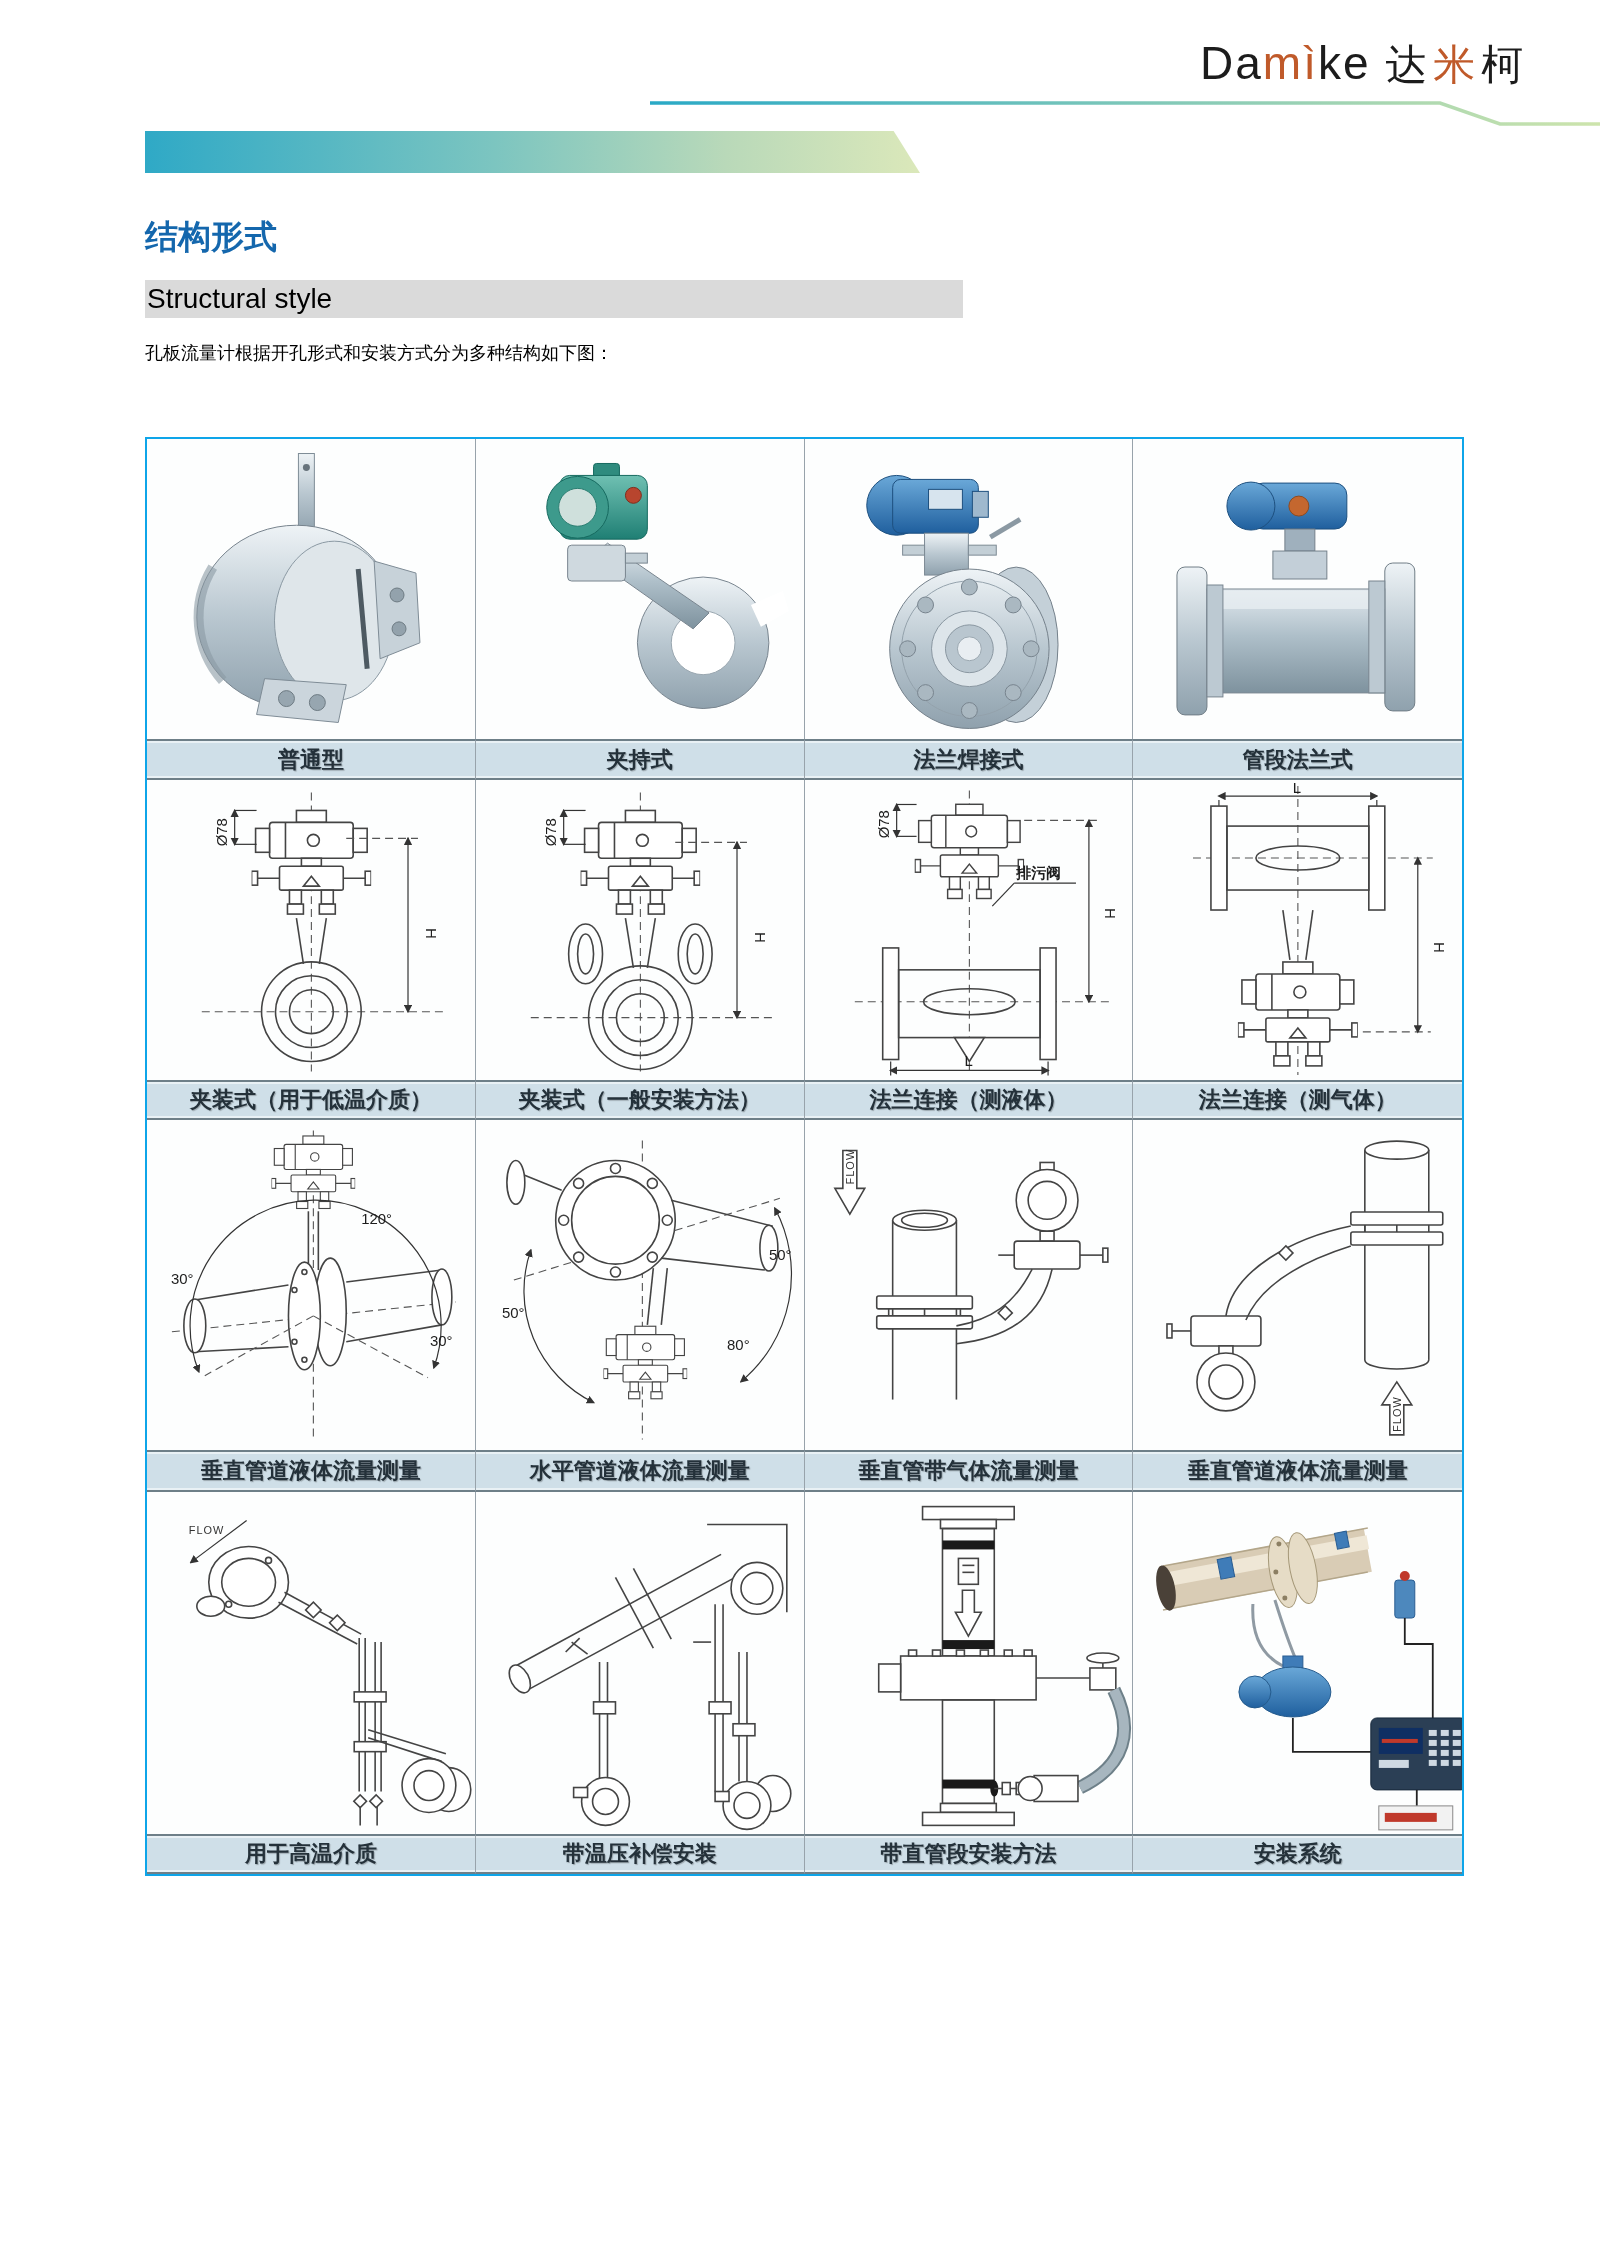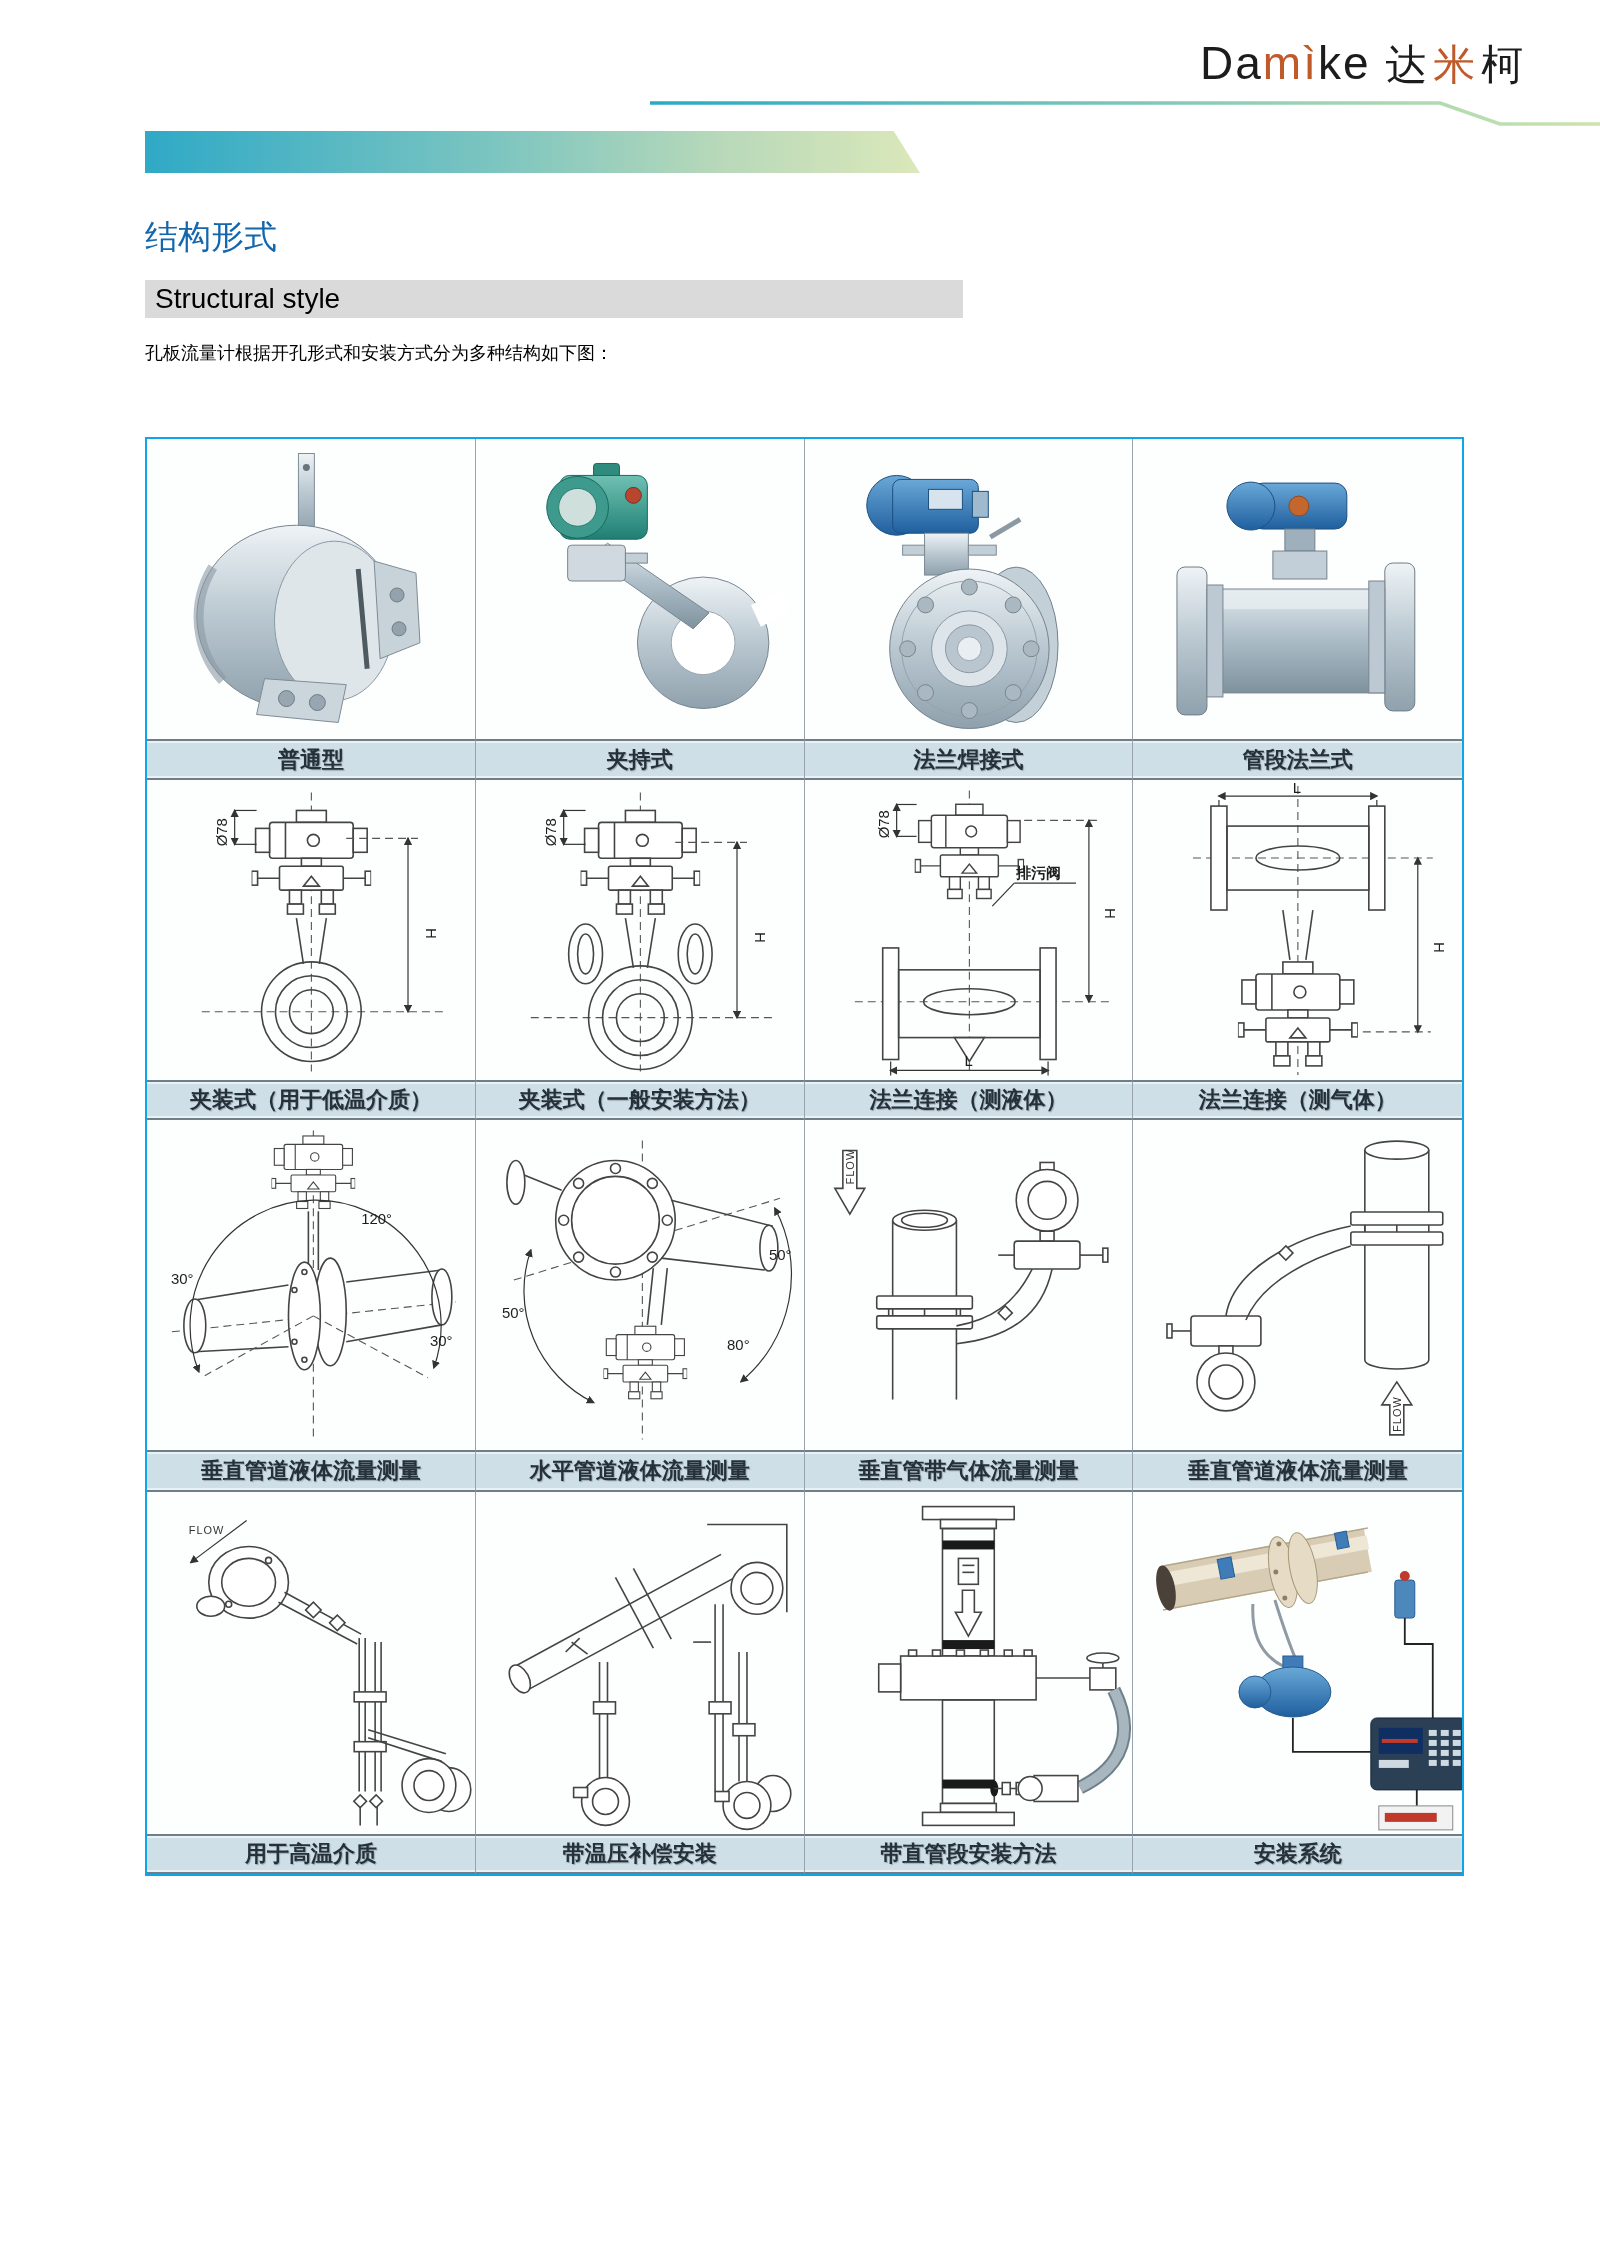--- a/index.html
+++ b/index.html
@@ -10,23 +10,23 @@
   .logo{position:absolute;left:1200px;top:36px;font-size:46px;letter-spacing:2px;
         color:#1c1c1c;white-space:nowrap;}
   .logo .lg-o{color:#c05a2a;}
   .logo .lg-cn{font-size:42px;letter-spacing:6px;}
   .deco-line{position:absolute;left:648px;top:92px;}
 
   .grad-bar{position:absolute;left:145px;top:131px;width:775px;height:42px;
             background:linear-gradient(90deg,#2fa9c6 0%,#7cc5c0 45%,#b9d9b9 75%,#dbe8ba 100%);
             clip-path:polygon(0 0,96.6% 0,100% 100%,0 100%);}
 
-  .title-cn{position:absolute;left:145px;top:215px;font-size:33px;font-weight:normal;color:#1467ad;}
+  .title-cn{position:absolute;left:145px;top:215px;font-size:33px;font-weight:bold;color:#1467ad;}
   .title-en-bar{position:absolute;left:145px;top:280px;width:818px;height:38px;background:#dadada;}
-  .title-en-bar span{display:block;font-size:28px;color:#000;line-height:37px;padding-left:10px;}
+  .title-en-bar span{display:block;font-size:28px;color:#000;line-height:37px;padding-left:2px;}
   .intro{position:absolute;left:145px;top:341px;font-size:18px;color:#000;
          font-family:"Liberation Serif",serif;}
 
   
   .tbl{position:absolute;left:145px;top:437px;width:1315px;
        display:grid;grid-template-columns:repeat(4,1fr);
        grid-template-rows:300px 41px 300px 40px 330px 42px 342px 40px;
        border:2px solid #0ea5e9;background:#fdfdfd;}
   .cell{border-right:1px solid #98a3ab;overflow:hidden;}
   .cell:nth-child(4n){border-right:none;text-align:right;}

